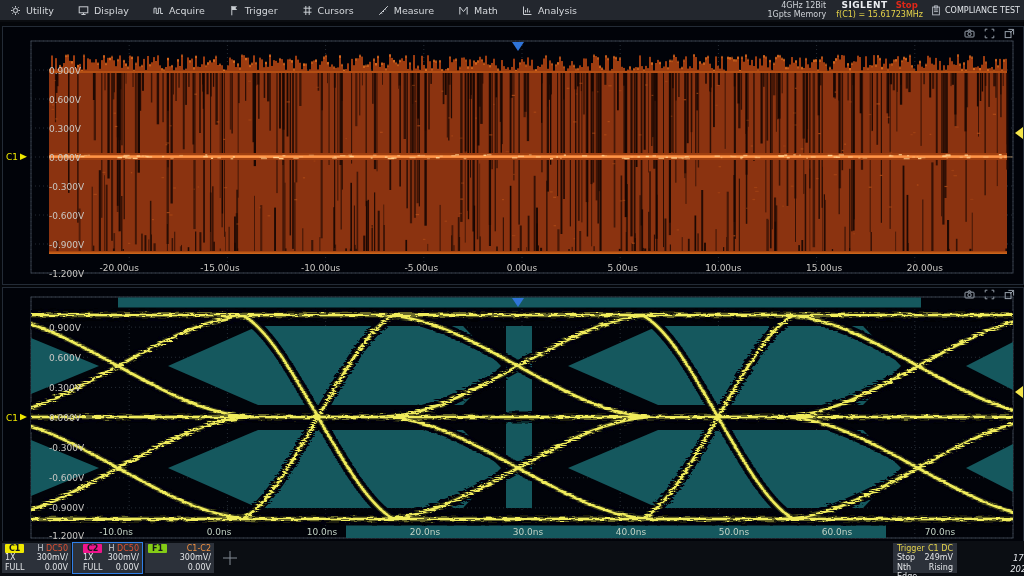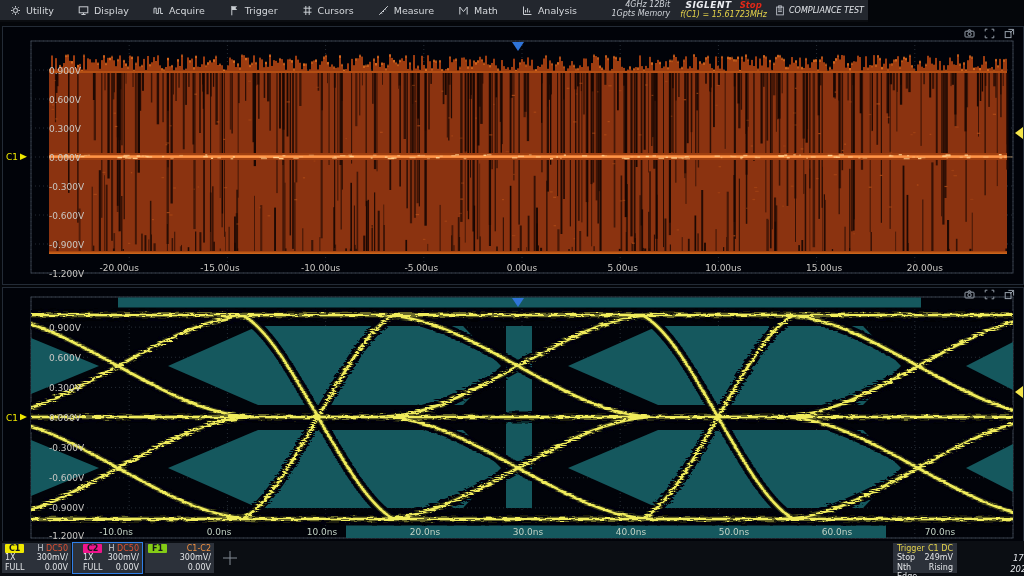--- a/index.html
+++ b/index.html
@@ -1,24 +1,24 @@
 <!DOCTYPE html>
 <html><head>
 <meta charset="utf-8">
 <style>
   html,body{margin:0;padding:0;background:#000;}
   .app{position:relative;width:1024px;height:576px;background:#04060a;overflow:hidden;
        font-family:"DejaVu Sans",sans-serif;-webkit-font-smoothing:antialiased;}
   
-  .menubar{position:absolute;left:0;top:0;width:868px;height:22px;background:#23272e;
+  .menubar{position:absolute;left:0;top:0;width:1024px;height:22px;background:#23272e;
            display:flex;align-items:center;border-bottom:2px solid #0a0c10;box-sizing:border-box;}
   .mitem{display:flex;align-items:center;gap:5px;margin-left:10px;margin-right:14px;height:100%;
          color:#d4d7db;font-size:9.5px;cursor:default;}
   .mi{stroke:#c9cdd2;fill:none;stroke-width:1;}
-  .hdr-right{margin-left:auto;display:flex;height:100%;font-style:italic;}
+  .hdr-right{margin-left:auto;display:flex;align-items:center;height:100%;}
   .hdr-spec{font-size:8px;color:#cfd3d8;text-align:right;line-height:9px;margin-right:10px;}
   .hdr-brandblk{text-align:center;margin-right:8px;line-height:10px;}
   .hdr-brandrow{display:flex;gap:8px;align-items:center;justify-content:center;}
   .hdr-brand{font-size:9px;font-weight:bold;color:#eceef2;letter-spacing:.5px;}
   .hdr-stop{font-size:8.5px;font-weight:bold;color:#e02818;}
   .hdr-freq{font-size:8px;color:#e6d44a;white-space:nowrap;}
   .hdr-mode{display:flex;align-items:center;gap:4px;font-size:8px;color:#e3e6ea;margin-right:4px;white-space:nowrap;}
   
   .gwin{position:absolute;left:2px;background:#010309;border:1px solid #232b36;box-sizing:content-box;}
   #w1{top:26px;width:1020px;height:257px;}

